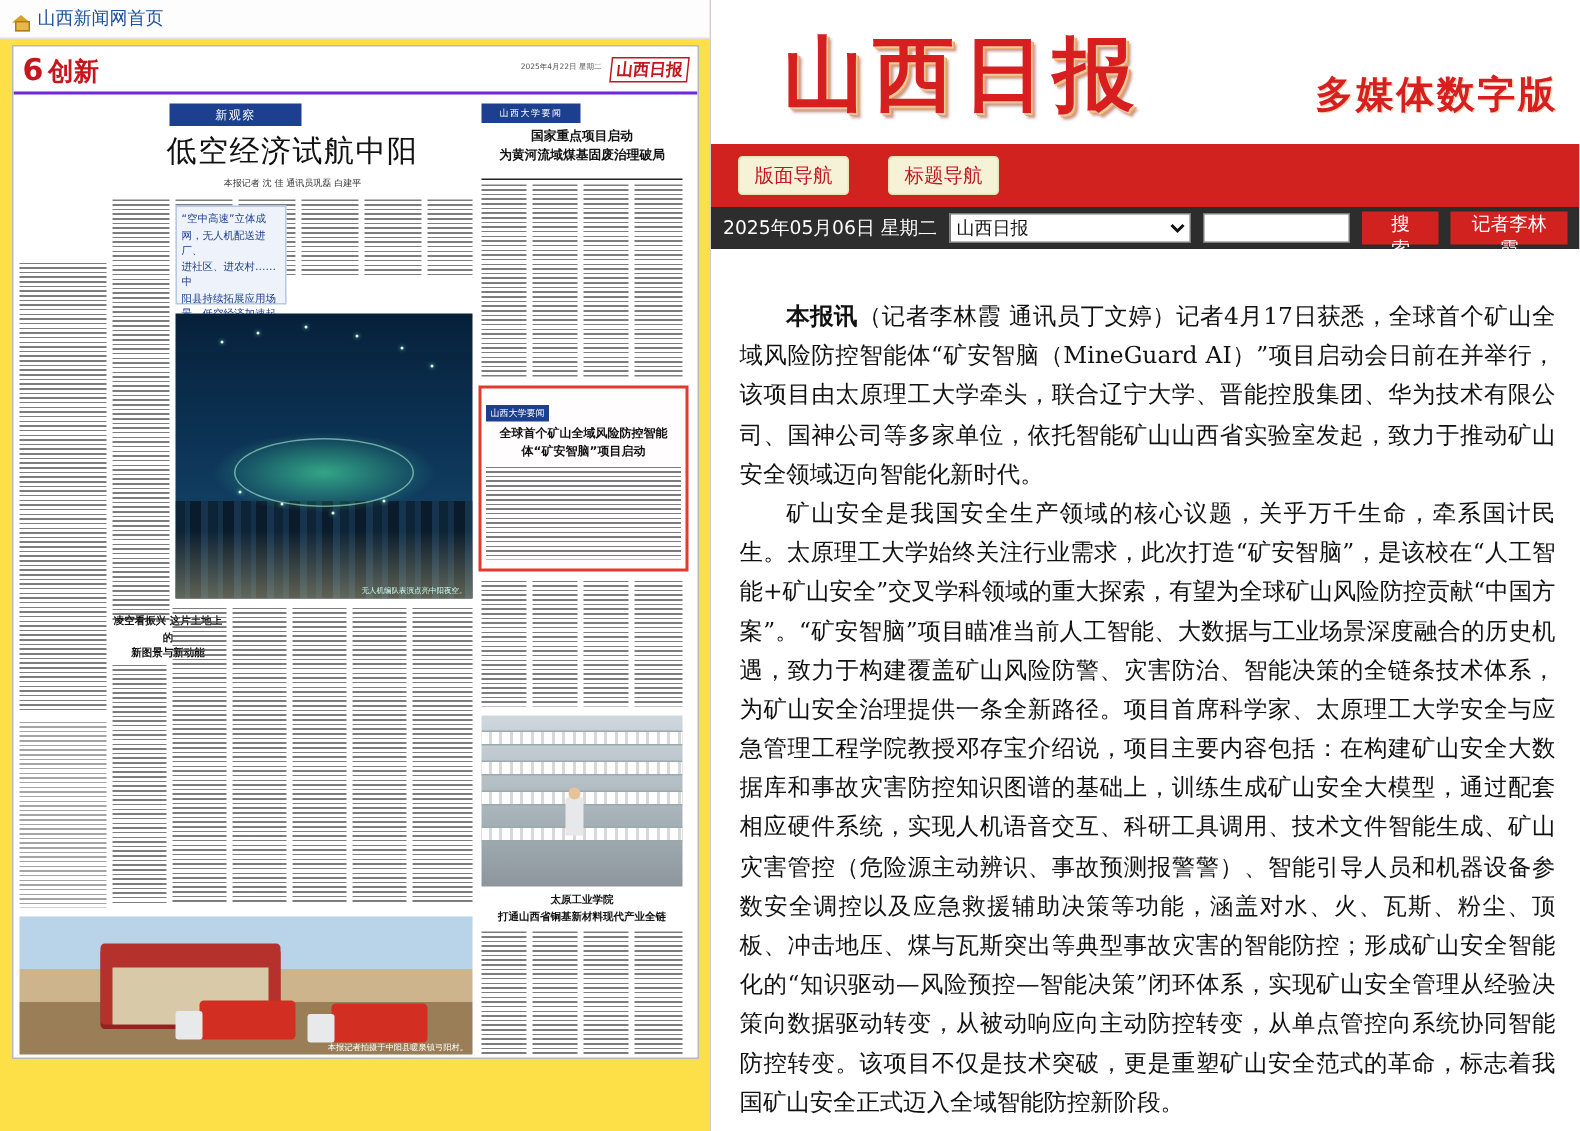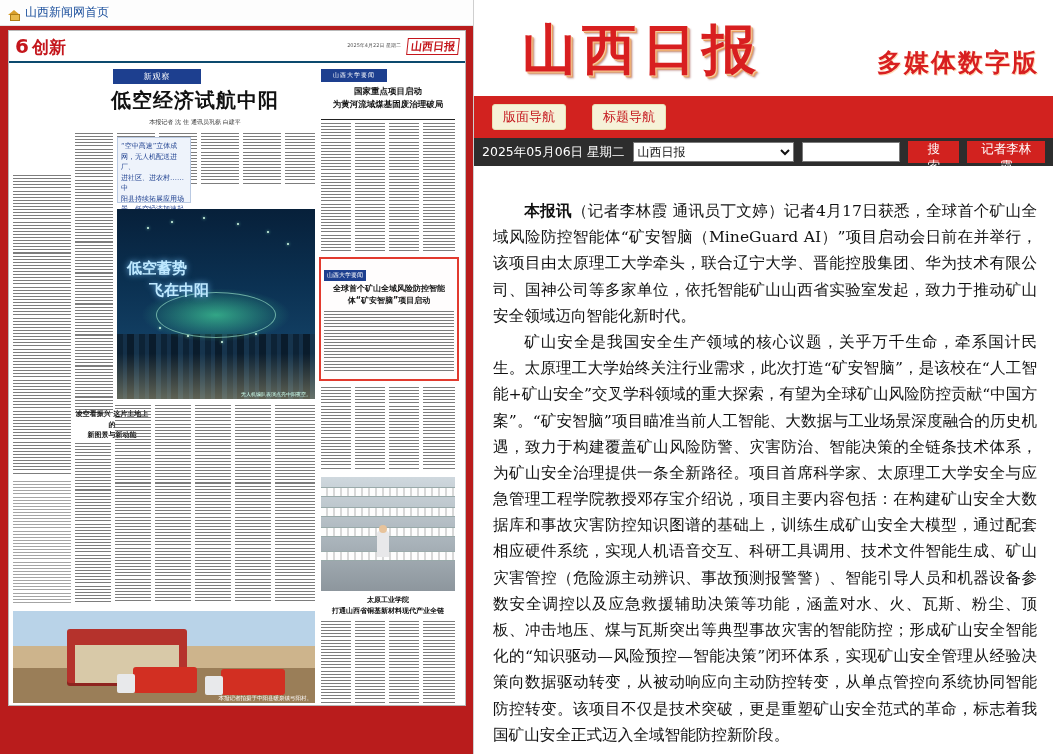--- a/index.html
+++ b/index.html
@@ -8,21 +8,21 @@
     width:1053px; height:754px;
     font-family:"DejaVu Sans", sans-serif;
     background:#ffffff;
     overflow:hidden;
     position:relative;
   }
 
   
   #left-pane {
     position:absolute; left:0; top:0; width:474px; height:754px;
-    background:#b91c1c;
+    background:#fde047;
     border-right:1px solid #cfcfcf;
   }
   #breadcrumb-bar {
     height:26px; display:flex; align-items:center; gap:5px;
     padding-left:8px;
     font-size:12px; color:#1b4f9c;
     border-bottom:1px solid #e2e2e2;
     background:#fdfdfd;
   }
   #breadcrumb-bar .home-ico {
@@ -41,21 +41,21 @@
   #breadcrumb-link { cursor:pointer; }
 
   
   #paper-wrap {
     position:absolute; left:8px; top:30px; width:458px; height:676px;
     background:#ffffff;
     border:1px solid #b9b9b9;
     overflow:hidden;
   }
   #paper-head {
-    height:32px; border-bottom:2px solid #0c4a6e;
+    height:32px; border-bottom:2px solid #6d28d9;
     display:flex; align-items:center; justify-content:space-between;
     padding:0 6px;
   }
   #paper-head .pg {
     font-size:17px; font-weight:bold; color:#c4161c;
     font-family:"DejaVu Sans", sans-serif;
   }
   #paper-head .pg .num { font-size:20px; margin-right:3px; }
   #paper-head .meta { text-align:right; font-size:5px; color:#555; line-height:1.5;}
   #paper-head .masthead {
@@ -75,21 +75,21 @@
     opacity:.72;
   }
   .txtblock.light { opacity:.5; }
   .rule { background:#222; }
 
   .sec-label {
     background:#1d3f8f; color:#fff; font-size:8px; text-align:center;
     padding:2px 0; letter-spacing:1px;
   }
   .headline-main {
-    font-size:20px; font-weight:bold; color:#111; text-align:center;
+    font-size:20px; font-weight:normal; color:#111; text-align:center;
     letter-spacing:1px; font-family:"DejaVu Serif", serif;
   }
   .byline { font-size:6px; color:#333; text-align:center; margin-top:3px; }
 
   
   #photo-drones {
     position:absolute;
     background:linear-gradient(#07203a 0%, #0b3152 40%, #123f63 70%, #1d2a36 100%);
     overflow:hidden;
   }
@@ -322,24 +322,20 @@
       <div style="position:absolute; left:108px; top:74px; width:74px; height:66px; background:#eef3fb; border:1px solid #b9c9e2; color:#1d3f8f; font-size:7px; line-height:1.5; padding:3px; white-space:pre-line;">“空中高速”立体成
 网，无人机配送进厂、
 进社区、进农村……中
 阳县持续拓展应用场
 景，低空经济加速起飞</div>
 
       <div id="photo-drones" style="left:108px; top:146px; width:198px; height:190px;">
         <div class="skyline"></div>
         <div class="glow"></div>
         <div class="ring"></div>
-        <div class="big-txt">
-          <span>低空蓄势</span><br>
-          <span style="margin-left:22px;display:inline-block;">飞在中阳</span>
-        </div>
         <div class="dot" style="left:30px;top:18px;"></div>
         <div class="dot" style="left:54px;top:12px;"></div>
         <div class="dot" style="left:86px;top:8px;"></div>
         <div class="dot" style="left:120px;top:14px;"></div>
         <div class="dot" style="left:150px;top:22px;"></div>
         <div class="dot" style="left:170px;top:34px;"></div>
         <div class="dot" style="left:42px;top:118px;"></div>
         <div class="dot" style="left:70px;top:126px;"></div>
         <div class="dot" style="left:104px;top:132px;"></div>
         <div class="dot" style="left:138px;top:124px;"></div>

